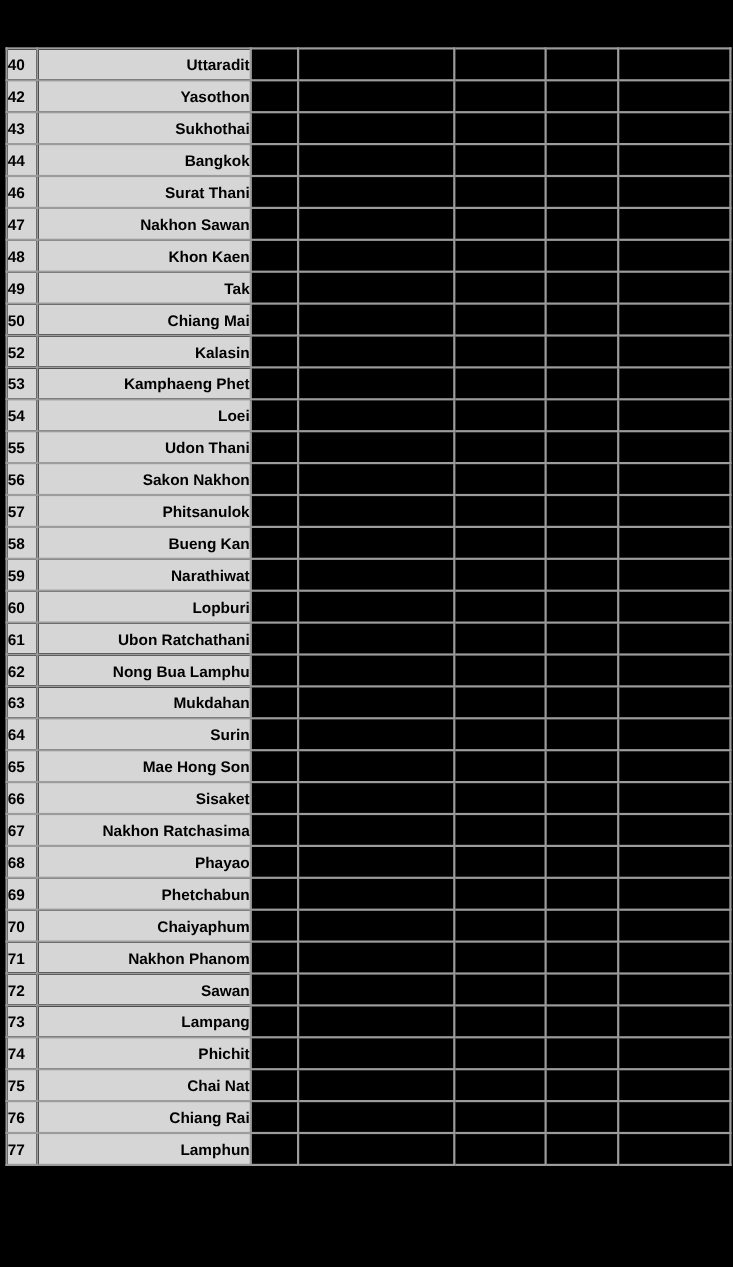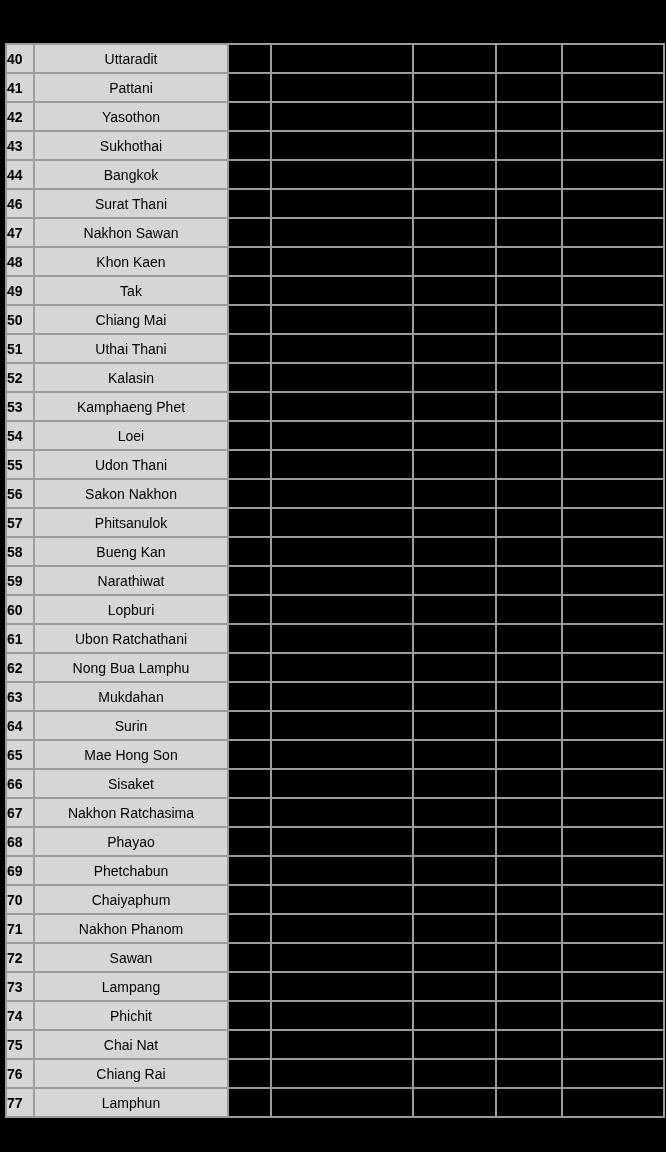--- a/index.html
+++ b/index.html
@@ -49,23 +49,23 @@
     background: var(--row-bg, #d5d6d5);
     color: var(--text-color, #000000);
     font-weight: bold;
     font-size: 14px;
     text-align: left;
     padding-left: 7px;
   }
   td.province-cell {
     background: var(--row-bg, #d5d6d5);
     color: var(--text-color, #000000);
-    font-weight: normal;
+    font-weight: bold;
     font-size: 14px;
-    text-align: center;
+    text-align: right;
     padding-left: 10px;
   }
   td.value-cell {
     background: var(--dark-cell-bg, #000000);
     color: var(--dark-cell-bg, #000000);
     font-size: 14px;
   }
 </style>
 </head>
 <body>
@@ -88,29 +88,20 @@
         <tr>
           <td class="rank-cell">40</td>
           <td class="province-cell">Uttaradit</td>
           <td class="value-cell"></td>
           <td class="value-cell"></td>
           <td class="value-cell"></td>
           <td class="value-cell"></td>
           <td class="value-cell"></td>
         </tr>
         <tr>
-          <td class="rank-cell">41</td>
-          <td class="province-cell">Pattani</td>
-          <td class="value-cell"></td>
-          <td class="value-cell"></td>
-          <td class="value-cell"></td>
-          <td class="value-cell"></td>
-          <td class="value-cell"></td>
-        </tr>
-        <tr>
           <td class="rank-cell">42</td>
           <td class="province-cell">Yasothon</td>
           <td class="value-cell"></td>
           <td class="value-cell"></td>
           <td class="value-cell"></td>
           <td class="value-cell"></td>
           <td class="value-cell"></td>
         </tr>
         <tr>
           <td class="rank-cell">43</td>
@@ -162,29 +153,20 @@
           <td class="province-cell">Tak</td>
           <td class="value-cell"></td>
           <td class="value-cell"></td>
           <td class="value-cell"></td>
           <td class="value-cell"></td>
           <td class="value-cell"></td>
         </tr>
         <tr>
           <td class="rank-cell">50</td>
           <td class="province-cell">Chiang Mai</td>
-          <td class="value-cell"></td>
-          <td class="value-cell"></td>
-          <td class="value-cell"></td>
-          <td class="value-cell"></td>
-          <td class="value-cell"></td>
-        </tr>
-        <tr>
-          <td class="rank-cell">51</td>
-          <td class="province-cell">Uthai Thani</td>
           <td class="value-cell"></td>
           <td class="value-cell"></td>
           <td class="value-cell"></td>
           <td class="value-cell"></td>
           <td class="value-cell"></td>
         </tr>
         <tr>
           <td class="rank-cell">52</td>
           <td class="province-cell">Kalasin</td>
           <td class="value-cell"></td>

